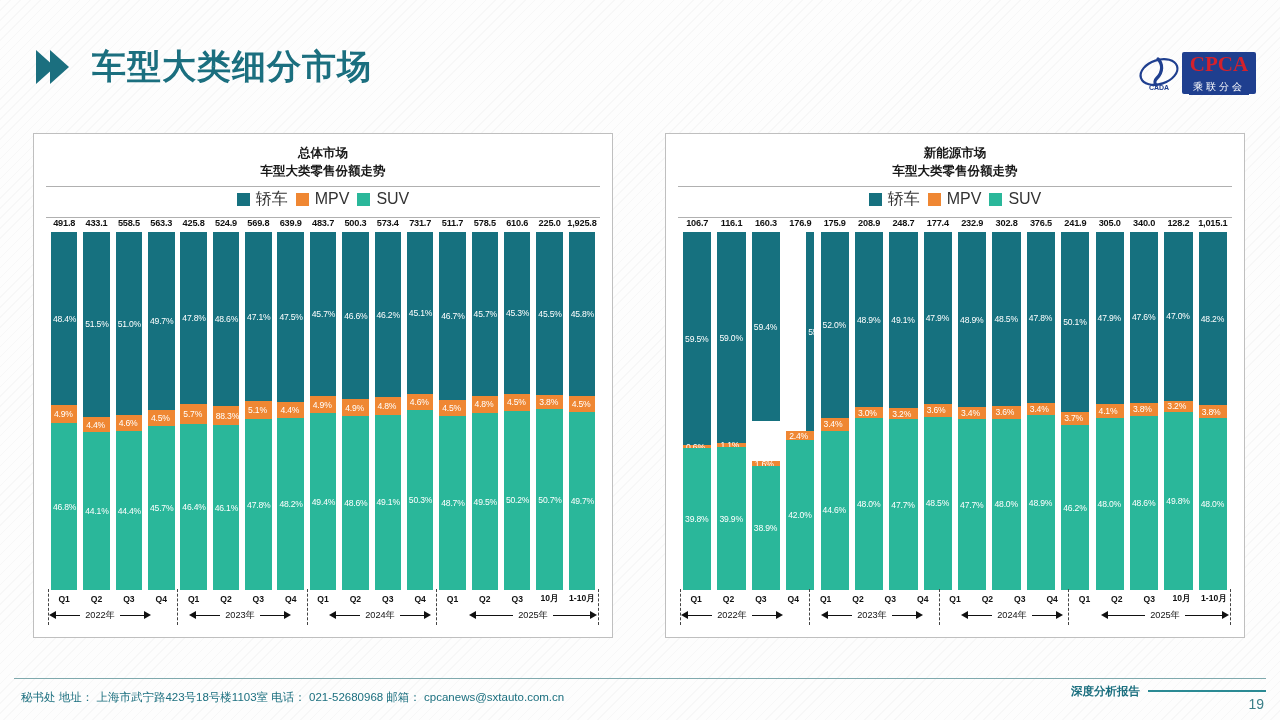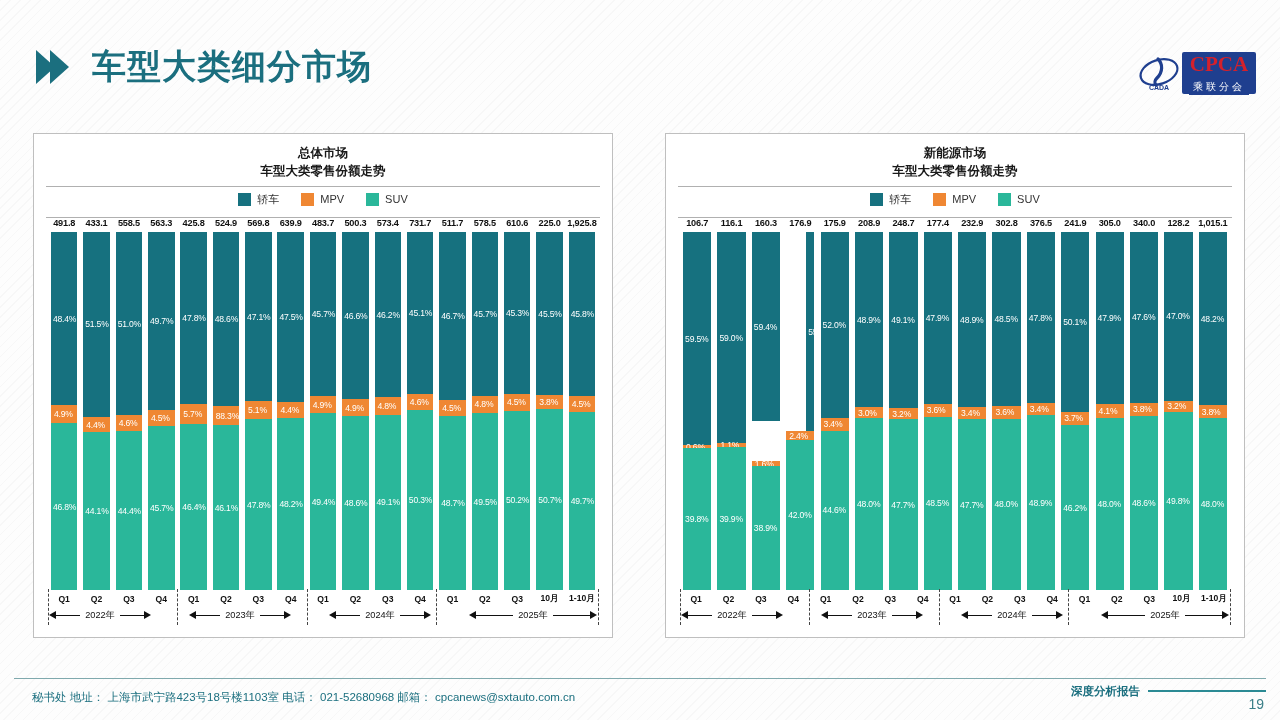--- a/index.html
+++ b/index.html
@@ -80,22 +80,22 @@
 
   .panel-title{
     text-align:center;font-size:12.5px;font-weight:bold;color:#1a1a1a;
     margin-top:10px;line-height:1.45;
   }
   .panel-title .t2{font-size:12.5px;}
   .rule{
     height:1px;background:#b0b0b0;margin:6px 12px 0 12px;
   }
   .legend{
-    display:flex;justify-content:center;align-items:center;gap:22px;
-    height:24px;font-size:11px;color:#333;
+    display:flex;justify-content:center;align-items:center;gap:8px;
+    height:24px;font-size:16px;color:#333;
   }
   .legend-item{display:flex;align-items:center;gap:6px;}
   .sw{width:13px;height:13px;display:inline-block;}
 
   .plot{
     position:relative;margin:0 14px;height:400px;
   }
   .bars{
     position:absolute;left:0;right:0;top:0;height:372px;
     display:flex;align-items:flex-end;gap:0;
@@ -172,21 +172,21 @@
   }
 
   
   .footer{
     position:absolute;left:0;bottom:0;width:1280px;height:42px;
   }
   .footer-line{
     position:absolute;left:14px;right:14px;top:0;height:1px;background:#7fa9ad;
   }
   .footer-text{
-    position:absolute;left:32px;top:12px;
+    position:absolute;left:21px;top:12px;
     font-size:11.5px;color:#1b6f7f;white-space:nowrap;
   }
   .footer-right{
     position:absolute;right:14px;top:6px;
     display:flex;align-items:center;gap:0px;
   }
   .fr-label{
     font-size:11.5px;color:#1b6f7f;font-family:"Liberation Serif",serif;
     font-weight:bold;margin-right:8px;white-space:nowrap;
   }

